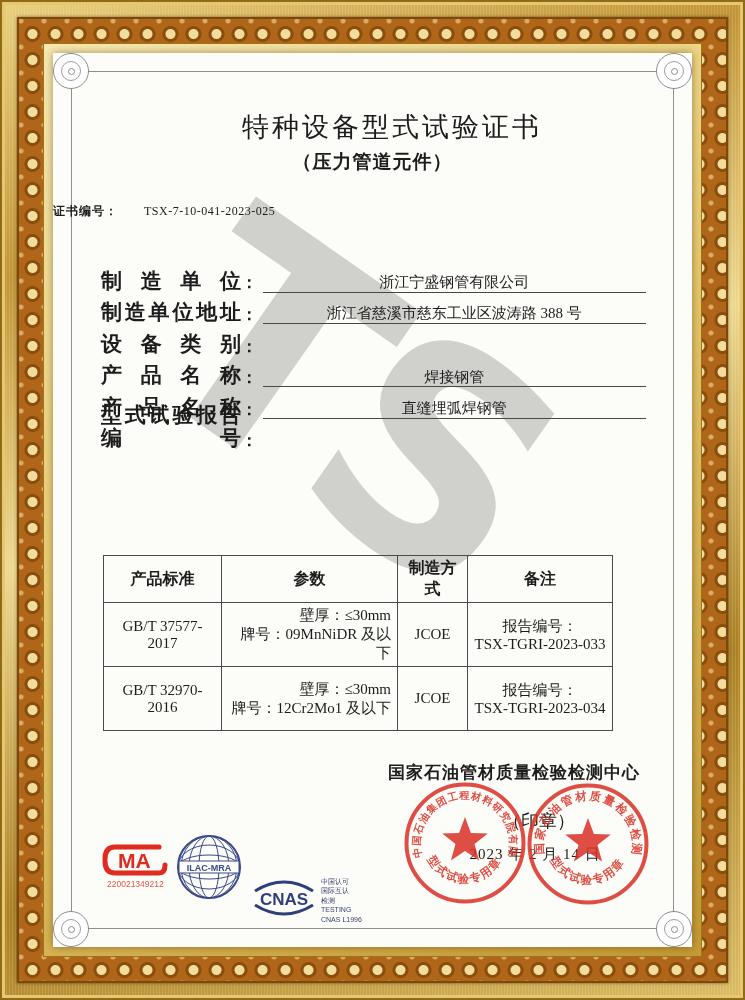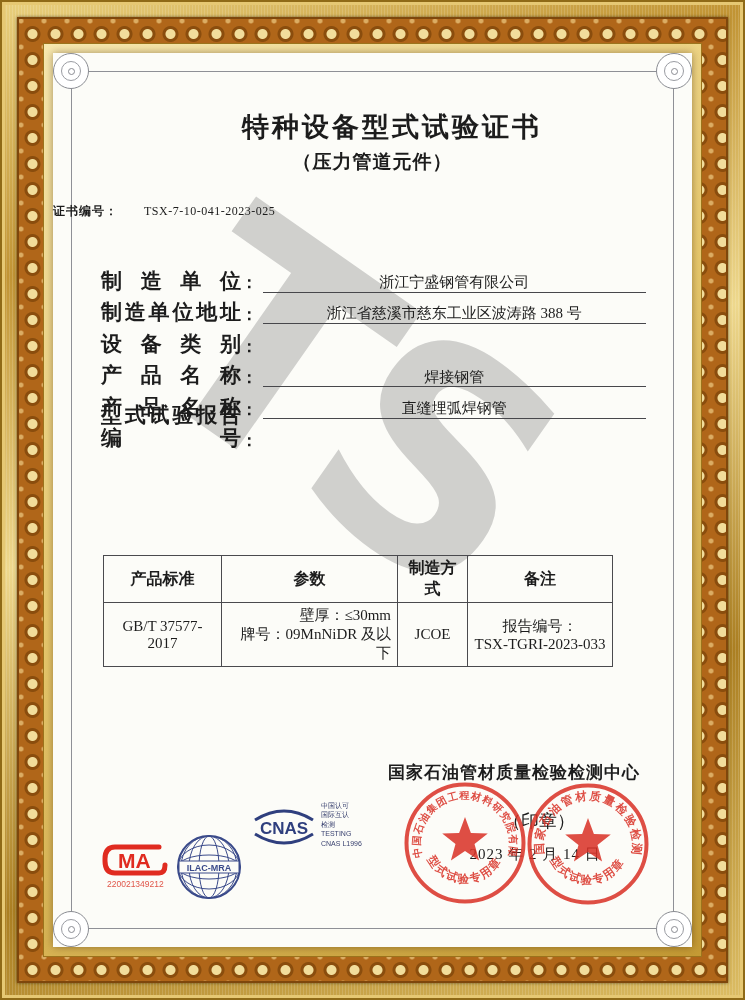--- a/index.html
+++ b/index.html
@@ -37,21 +37,21 @@
   
   .watermark{position:absolute;left:100px;top:200px;z-index:1;
     font-family:"DejaVu Sans","Liberation Sans",sans-serif;font-weight:bold;
     font-size:300px;line-height:1;letter-spacing:-14px;color:#8f8f8f;opacity:.40;
     transform:rotate(35deg);transform-origin:50% 50%;user-select:none;}
 
   .layer{position:absolute;inset:0;z-index:2;}
 
   
   .title{position:absolute;left:0;right:0;top:56px;text-align:center;
-    font-size:27px;font-weight:bold;letter-spacing:3px;padding-left:39px;}
+    font-size:27px;font-weight:normal;letter-spacing:3px;padding-left:39px;}
   .subtitle{position:absolute;left:0;right:0;top:96px;text-align:center;
     font-size:19px;font-weight:bold;letter-spacing:1px;}
   .certno{position:absolute;left:0;right:0;top:150px;text-align:left;font-size:12px;}
   .certno .lbl{font-weight:bold;letter-spacing:1px;}
   .certno .val{margin-left:26px;letter-spacing:.5px;}
 
   
   .form{position:absolute;left:48px;right:46px;top:208px;}
   .frow{display:flex;align-items:flex-end;height:31.6px;}
   .flabel{display:inline-block;width:140px;font-weight:bold;font-size:21px;
@@ -77,21 +77,21 @@
   .seal-note{position:absolute;left:450px;top:756px;font-size:18px;z-index:2;}
   .cdate{position:absolute;left:382px;top:792px;width:200px;text-align:center;
     font-size:15px;z-index:2;letter-spacing:1px;}
   .stamp{position:absolute;z-index:4;}
   .stamp-left{left:350px;top:728px;}
   .stamp-right{left:473px;top:729px;}
 
   .logo{position:absolute;z-index:2;}
   .logo-cma{left:46px;top:786px;}
   .logo-ilac{left:122px;top:780px;}
-  .logo-cnas{left:198px;top:748px;display:flex;align-items:flex-end;gap:4px;}
+  .logo-cnas{left:198px;top:824px;display:flex;align-items:flex-start;gap:4px;}
   .cnas-lines{font-family:"Liberation Sans","DejaVu Sans",sans-serif;
     font-size:7px;line-height:1.35;color:#3a4270;}
 </style>
 </head>
 <body>
 
 <div class="frame-outer">
  <div class="frame-ornate">
   <div class="frame-bevel">
    <div class="paper">
@@ -161,20 +161,32 @@
           <td class="param">
             <div>壁厚：≤30mm</div>
             <div>牌号：09MnNiDR 及以下</div>
           </td>
           <td>JCOE</td>
           <td>
             <div>报告编号：</div>
             <div>TSX-TGRI-2023-033</div>
           </td>
         </tr>
+        <tr>
+          <td>GB/T 32970-2016</td>
+          <td class="param">
+            <div>壁厚：≤30mm</div>
+            <div>牌号：12Cr2Mo1 及以下</div>
+          </td>
+          <td>JCOE</td>
+          <td>
+            <div>报告编号：</div>
+            <div>TSX-TGRI-2023-034</div>
+          </td>
+        </tr>
       </tbody>
             </table>
 
       <div class="issuer">国家石油管材质量检验检测中心</div>
       <div class="seal-note">（印章）</div>
       <div class="cdate">2023 年 2 月 14 日</div>
 
       <svg class="stamp stamp-left" width="124" height="124" viewBox="0 0 124 124" style="opacity:.85">
         <defs>
           <path id="arcTopL" d="M 19,76 A 45,45 0 1 1 105,76" fill="none"></path>

